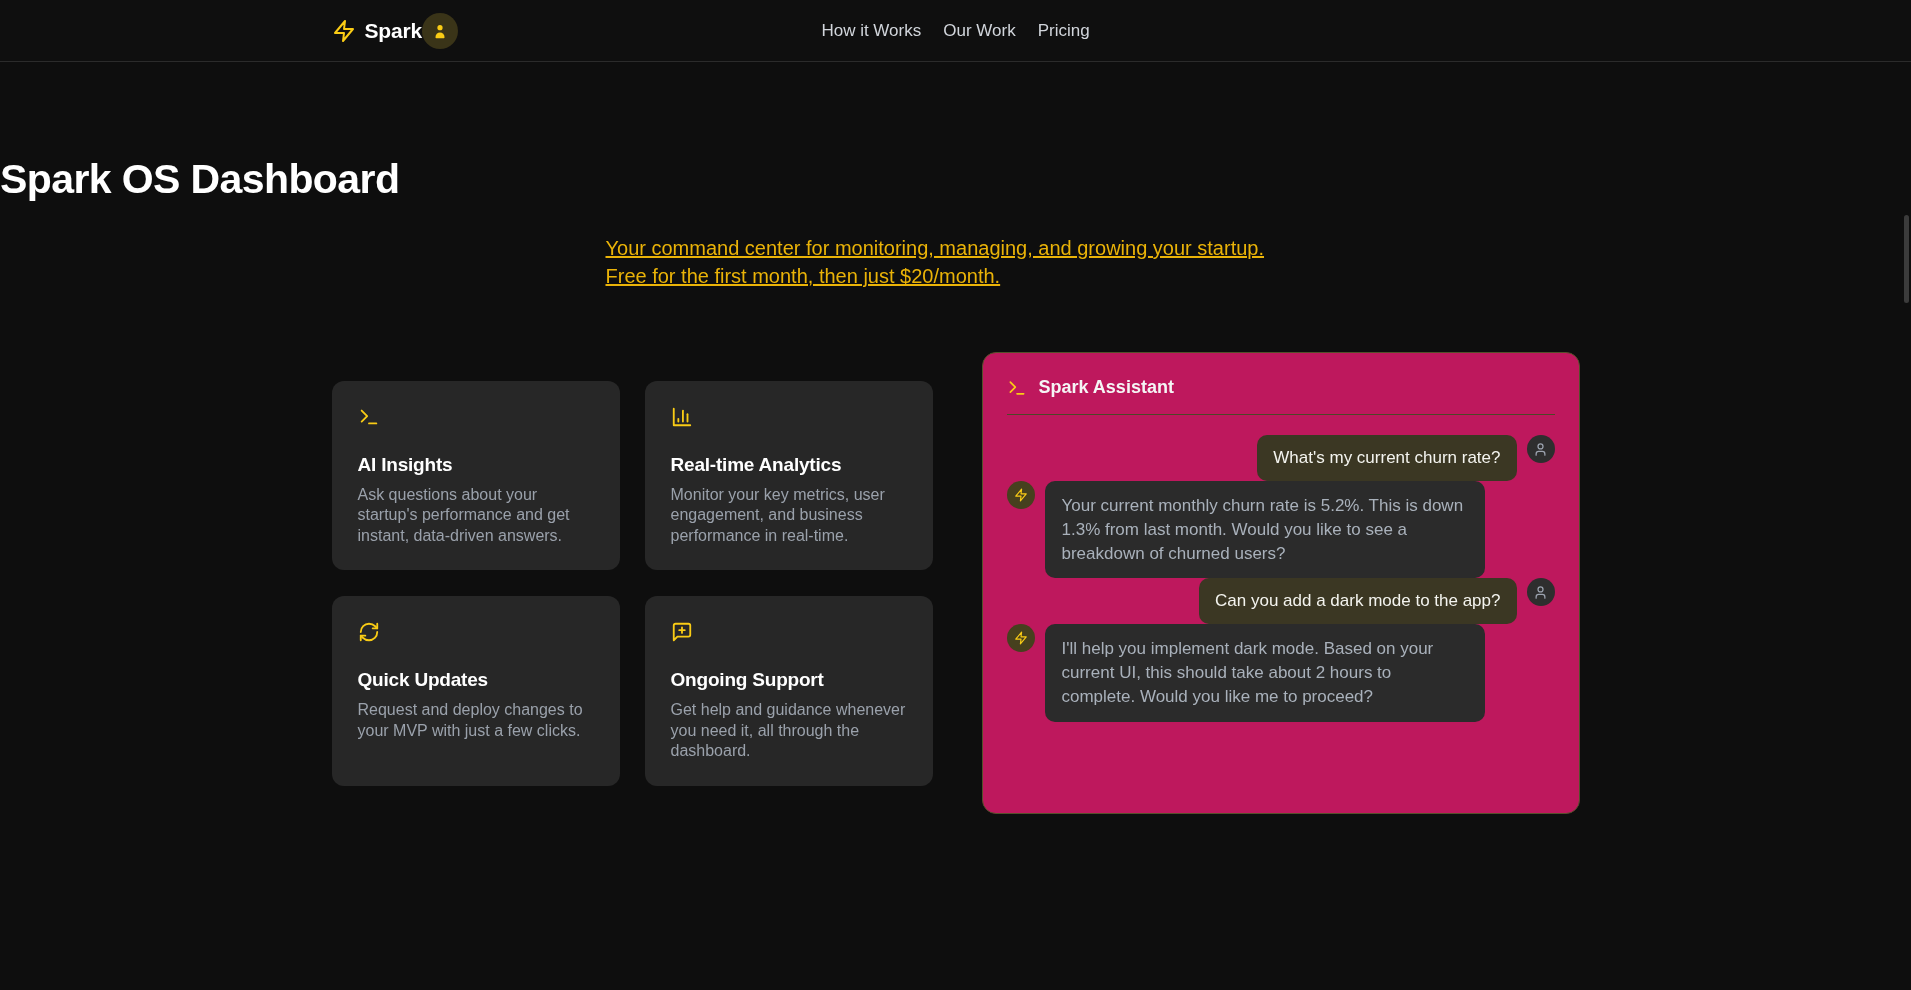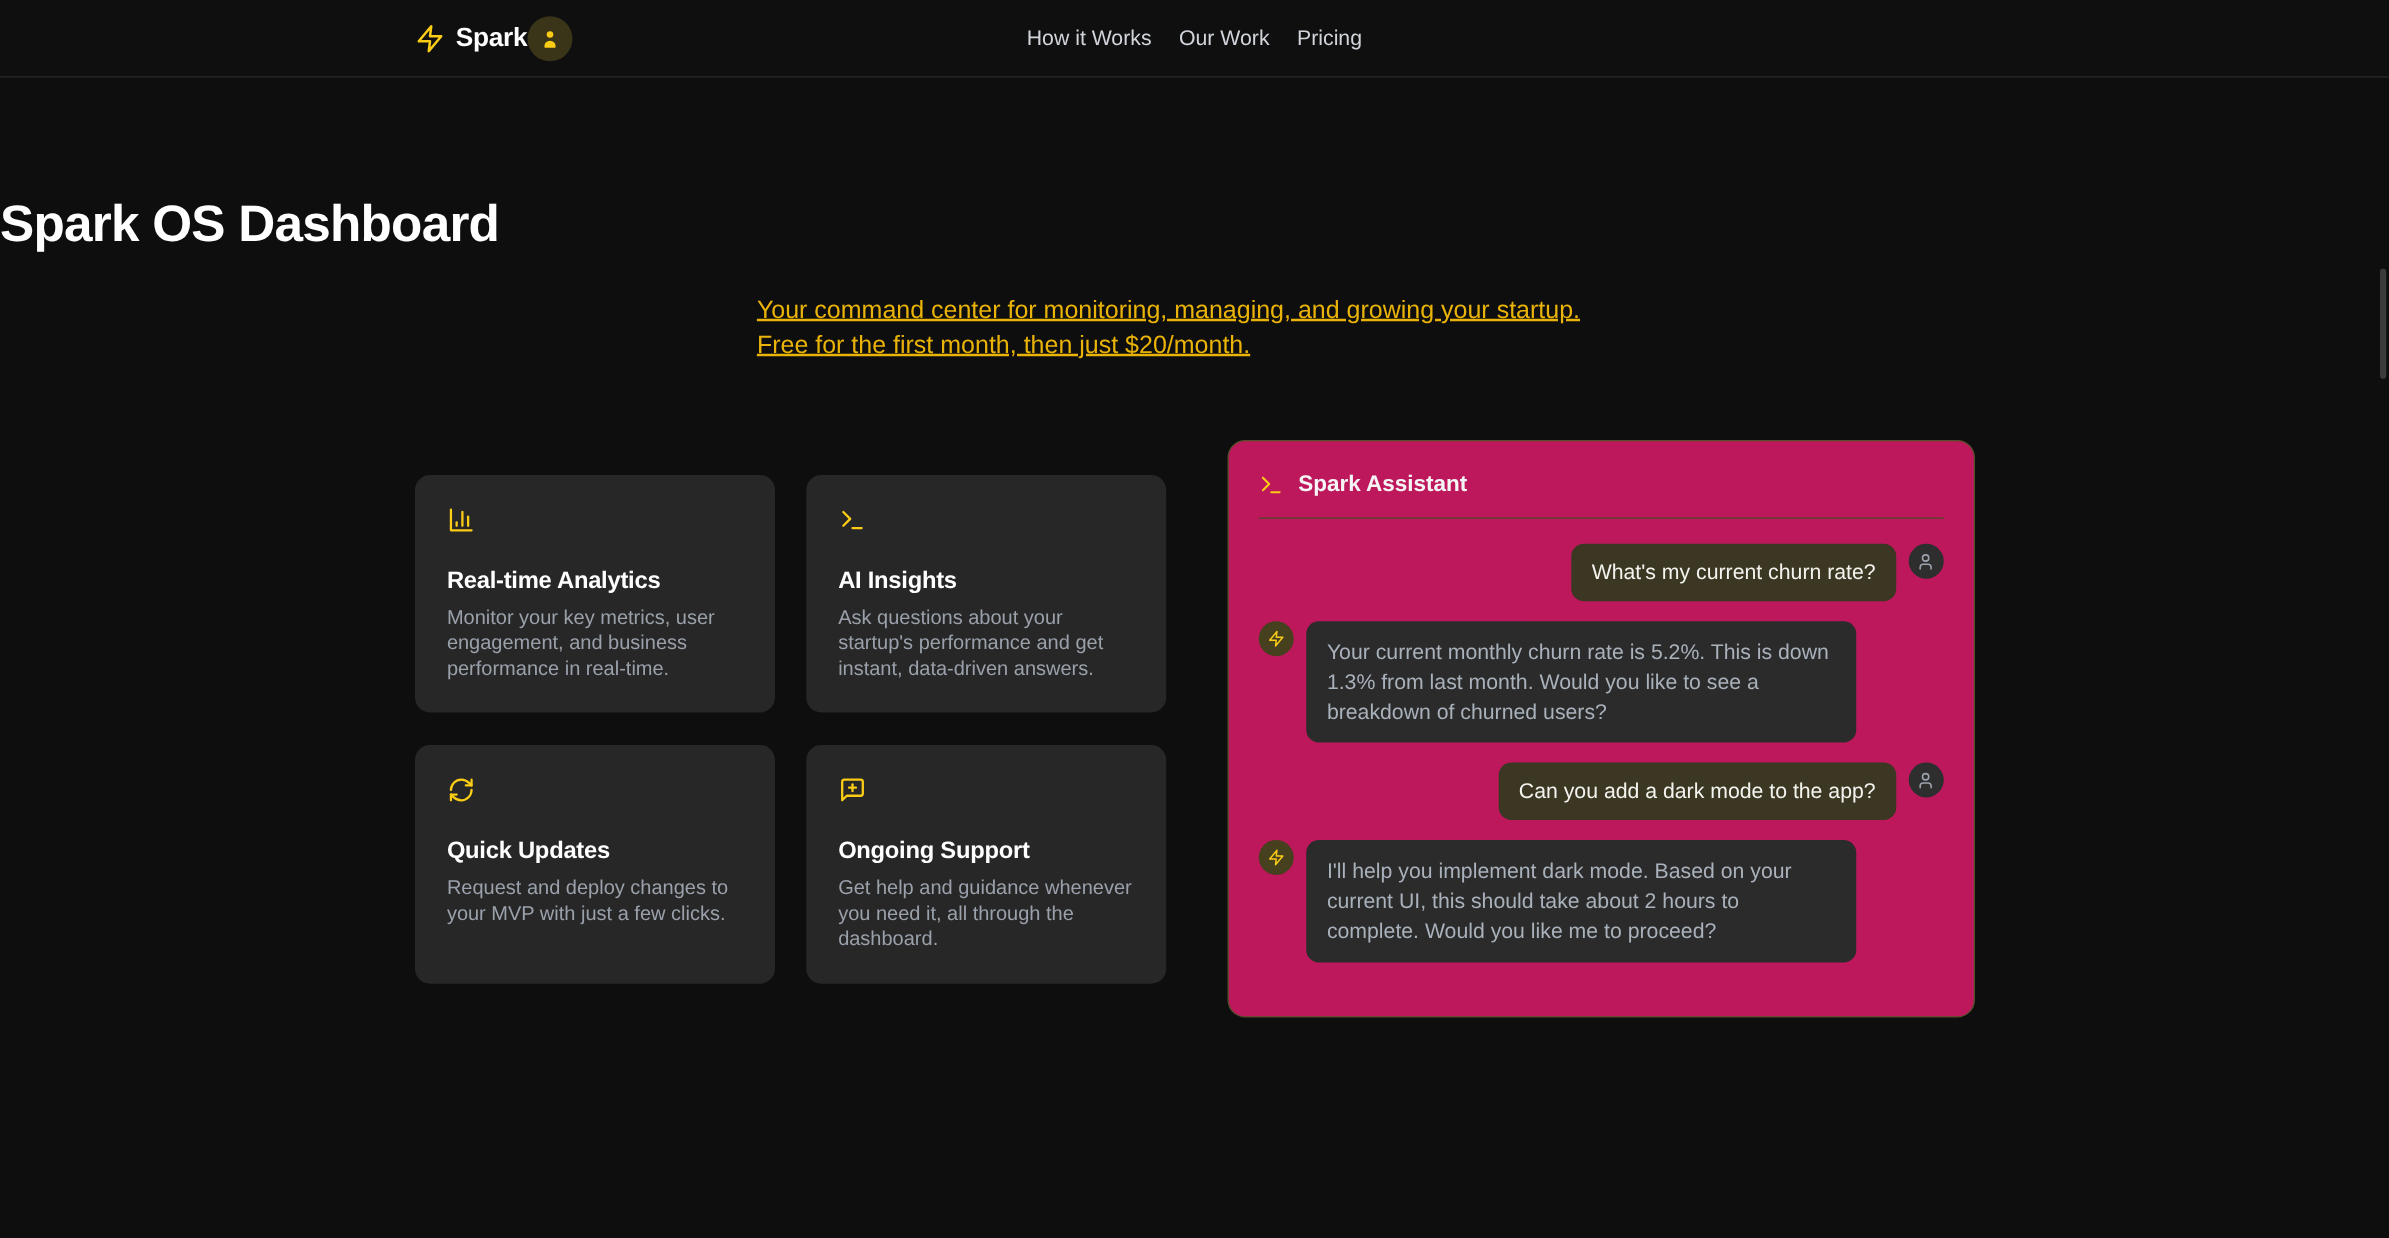--- a/index.html
+++ b/index.html
@@ -84,21 +84,21 @@
     padding:24px;
   }
   .panel-header {
     display:flex; align-items:center; gap:12px;
     padding-bottom:16px;
     border-bottom:1px solid #4d4827;
   }
   .panel-header .icon { color:#facc15; display:flex; }
   .panel-title { font-size:18px; font-weight:700; color:#f5f5f5; }
 
-  .messages { margin-top:20px; display:flex; flex-direction:column; gap:16px; }
+  .messages { margin-top:20px; display:flex; flex-direction:column; }
   .msg { display:flex; gap:10px; align-items:flex-start; }
   .msg.user { justify-content:flex-end; }
   .bubble {
     border-radius:10px; font-size:17px; line-height:1.4;
   }
   .bubble.user {
     background:#3b3723; color:#f4f4ef; padding:11px 16px;
     white-space:nowrap;
   }
   .bubble.assistant {
@@ -156,44 +156,44 @@
 </section>
 
 <main class="main">
   <div class="container">
 
     <div class="features">
 
       <div class="card">
         <span class="icon">
           <svg width="22" height="22" viewBox="0 0 24 24" fill="none" stroke="currentColor" stroke-width="2" stroke-linecap="round" stroke-linejoin="round">
+              <polyline points="4 17 10 11 4 5"></polyline>
+              <line x1="12" y1="19" x2="20" y2="19"></line>
+            </svg>
+        </span>
+        <h3>AI Insights</h3>
+        <p>Ask questions about your startup's performance and get instant, data-driven answers.</p>
+      </div>
+
+      <div class="card">
+        <span class="icon">
+          <svg width="22" height="22" viewBox="0 0 24 24" fill="none" stroke="currentColor" stroke-width="2" stroke-linecap="round" stroke-linejoin="round">
               <path d="M3 3v18h18"></path>
               <path d="M18 17V9"></path>
               <path d="M13 17V5"></path>
               <path d="M8 17v-3"></path>
             </svg>
         </span>
         <h3>Real-time Analytics</h3>
         <p>Monitor your key metrics, user engagement, and business performance in real-time.</p>
       </div>
 
       <div class="card">
         <span class="icon">
           <svg width="22" height="22" viewBox="0 0 24 24" fill="none" stroke="currentColor" stroke-width="2" stroke-linecap="round" stroke-linejoin="round">
-              <polyline points="4 17 10 11 4 5"></polyline>
-              <line x1="12" y1="19" x2="20" y2="19"></line>
-            </svg>
-        </span>
-        <h3>AI Insights</h3>
-        <p>Ask questions about your startup's performance and get instant, data-driven answers.</p>
-      </div>
-
-      <div class="card">
-        <span class="icon">
-          <svg width="22" height="22" viewBox="0 0 24 24" fill="none" stroke="currentColor" stroke-width="2" stroke-linecap="round" stroke-linejoin="round">
               <path d="M3 12a9 9 0 0 1 9-9 9.75 9.75 0 0 1 6.74 2.74L21 8"></path>
               <path d="M21 3v5h-5"></path>
               <path d="M21 12a9 9 0 0 1-9 9 9.75 9.75 0 0 1-6.74-2.74L3 16"></path>
               <path d="M8 16H3v5"></path>
             </svg>
         </span>
         <h3>Quick Updates</h3>
         <p>Request and deploy changes to your MVP with just a few clicks.</p>
       </div>
 

